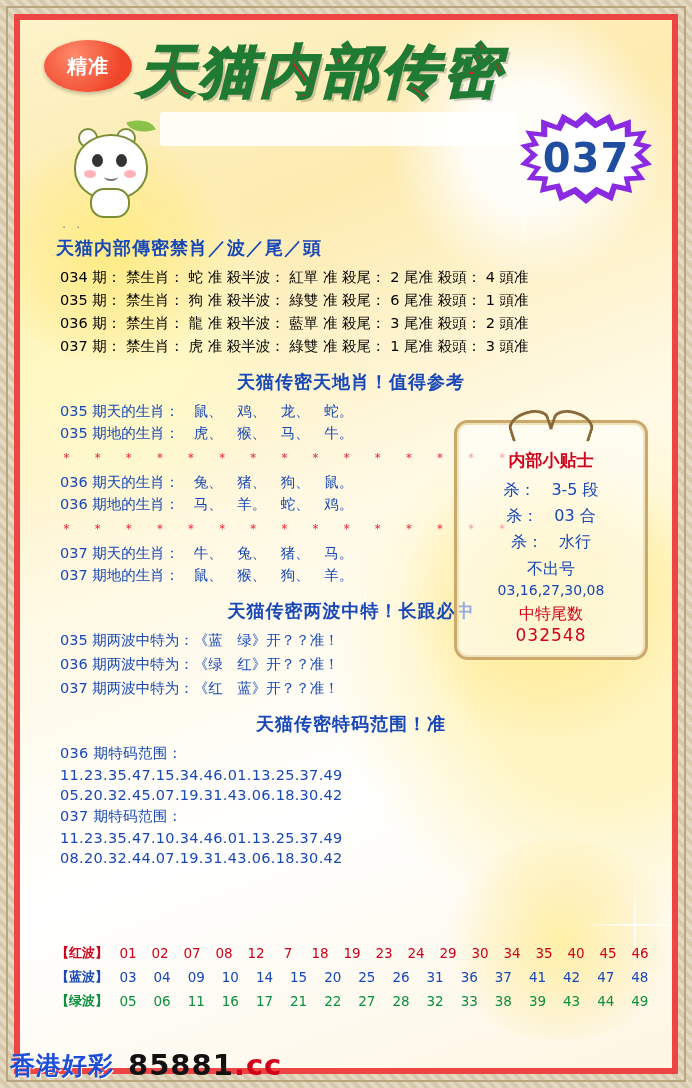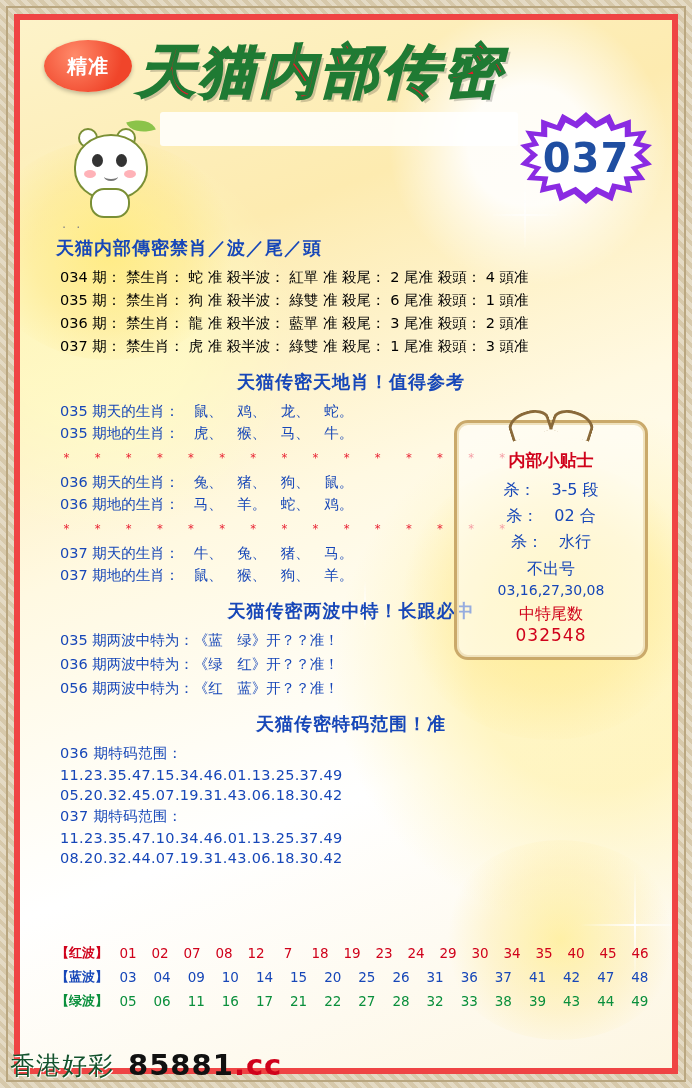--- a/index.html
+++ b/index.html
@@ -186,21 +186,21 @@
   .nt-row.red .nt-nums span{color:#d0021b;}
   .nt-row.blue .nt-nums span{color:#1747b8;}
   .nt-row.green .nt-nums span{color:#0a8f3c;}
 
   
   .footer{
     position:absolute;left:0;right:0;bottom:0;height:46px;
     display:flex;align-items:center;gap:14px;padding-left:10px;
   }
   .footer .brand{
-    font-size:25px;font-weight:normal;color:#14532d;
+    font-size:25px;font-weight:bold;color:#1d4ed8;
     text-shadow:1px 1px 0 #fff;
     letter-spacing:1px;
   }
   .footer .site{
     font-size:29px;font-weight:bold;color:#111;letter-spacing:1px;
   }
   .footer .site .cc{color:#d0021b;}
 </style>
 </head>
 <body>
@@ -312,36 +312,36 @@
       <div class="sep">＊ ＊ ＊ ＊ ＊ ＊ ＊ ＊ ＊ ＊ ＊ ＊ ＊ ＊ ＊</div>
       <div class="row">036 期天的生肖：　兔、　猪、　狗、　鼠。</div>
       <div class="row">036 期地的生肖：　马、　羊。　蛇、　鸡。</div>
       <div class="sep">＊ ＊ ＊ ＊ ＊ ＊ ＊ ＊ ＊ ＊ ＊ ＊ ＊ ＊ ＊</div>
       <div class="row">037 期天的生肖：　牛、　兔、　猪、　马。</div>
       <div class="row">037 期地的生肖：　鼠、　猴、　狗、　羊。</div>
 
       <div class="sec-title t2">天猫传密两波中特！长跟必中</div>
       <div class="wave-row">035 期两波中特为：《蓝　绿》开？？准！</div>
       <div class="wave-row">036 期两波中特为：《绿　红》开？？准！</div>
-      <div class="wave-row">056 期两波中特为：《红　蓝》开？？准！</div>
+      <div class="wave-row">037 期两波中特为：《红　蓝》开？？准！</div>
 
       <div class="sec-title t2">天猫传密特码范围！准</div>
       <div class="range-row">036 期特码范围：</div>
       <div class="range-row">11.23.35.47.15.34.46.01.13.25.37.49</div>
       <div class="range-row">05.20.32.45.07.19.31.43.06.18.30.42</div>
       <div class="range-row">037 期特码范围：</div>
       <div class="range-row">11.23.35.47.10.34.46.01.13.25.37.49</div>
       <div class="range-row">08.20.32.44.07.19.31.43.06.18.30.42</div>
     </div>
 
     <div class="tips">
       <div class="horns"></div>
       <h4>内部小贴士</h4>
       <div class="line">杀：　3-5 段</div>
-      <div class="line">杀：　02 合</div>
+      <div class="line">杀：　03 合</div>
       <div class="line">杀：　水行</div>
       <div class="nonum">不出号</div>
       <div class="codes">03,16,27,30,08</div>
       <div class="tail-label">中特尾数</div>
       <div class="tail-num">032548</div>
     </div>
 
     <div class="numtable">
 
       <div class="nt-row red">

